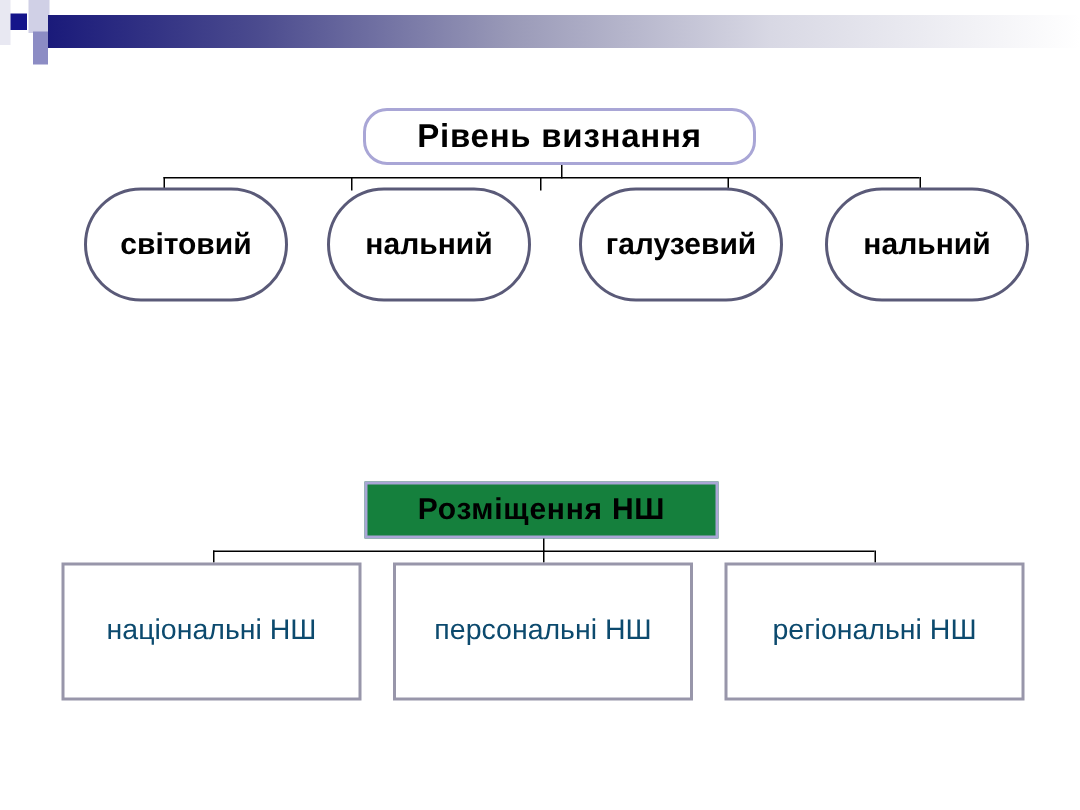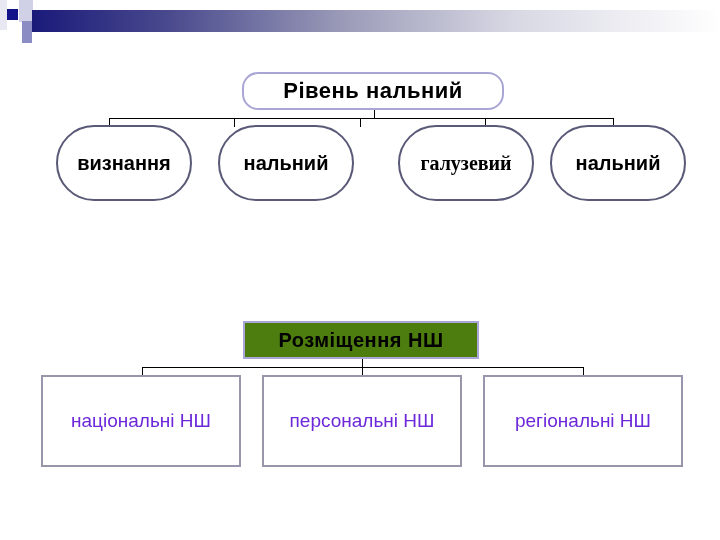--- a/index.html
+++ b/index.html
@@ -36,66 +36,66 @@
       border: 2px solid #5a5a78; border-radius: 38px;
       box-sizing: border-box;
       display: flex; align-items: center; justify-content: center; text-align: center;
       font-weight: bold; font-size: 20px; line-height: 26px; color: #000;
       background: #ffffff;
     }
 
     .title-rect {
       left: 243px; top: 321px; width: 236px; height: 38px;
       border: 2px solid #a9a6d6;
-      box-sizing: border-box; background: #4d7c0f;
+      box-sizing: border-box; background: #15803d;
       display: flex; align-items: center; justify-content: center;
       font-weight: bold; font-size: 20px; color: #000; letter-spacing: 0.5px;
     }
 
     .rect {
       position: absolute; top: 375px; width: 200px; height: 92px;
       border: 2px solid #9896aa; box-sizing: border-box; background: #fff;
       display: flex; align-items: center; justify-content: center;
-      font-size: 19px; color: #6d28d9;
+      font-size: 19px; color: #0c4a6e;
     }
   </style>
 </head>
 <body>
 
 <div class="abs" style="left:0;top:0;width:720px;height:45px;">
   <div class="sq sq4"></div>
   <div class="sq sq2"></div>
   <div class="sq sq3"></div>
   <div class="sq sq1"></div>
   <div class="abs topbar"></div>
 </div>
 
 <div class="abs title-pill">
-  <span>Рівень нальний</span>
+  <span>Рівень визнання</span>
 </div>
 
 <div class="line" style="left:374px;top:110px;width:1px;height:9px;"></div>
 <div class="line" style="left:109px;top:118px;width:504px;height:1px;"></div>
 <div class="line" style="left:109px;top:118px;width:1px;height:9px;"></div>
 <div class="line" style="left:234px;top:118px;width:1px;height:9px;"></div>
 <div class="line" style="left:360px;top:118px;width:1px;height:9px;"></div>
 <div class="line" style="left:485px;top:118px;width:1px;height:9px;"></div>
 <div class="line" style="left:613px;top:118px;width:1px;height:9px;"></div>
 
 <div class="oval" style="left:56px;">
   <div>
-    <div>визнання</div>
+    <div>світовий</div>
   </div>
 </div>
 <div class="oval" style="left:218px;">
   <div>
     <div>нальний</div>
   </div>
 </div>
-<div class="oval" style="left:398px;font-family:Liberation Serif, serif;">
+<div class="oval" style="left:386px;">
   <div>
     <div>галузевий</div>
   </div>
 </div>
 <div class="oval" style="left:550px;">
   <div>
     <div>нальний</div>
   </div>
 </div>
 

